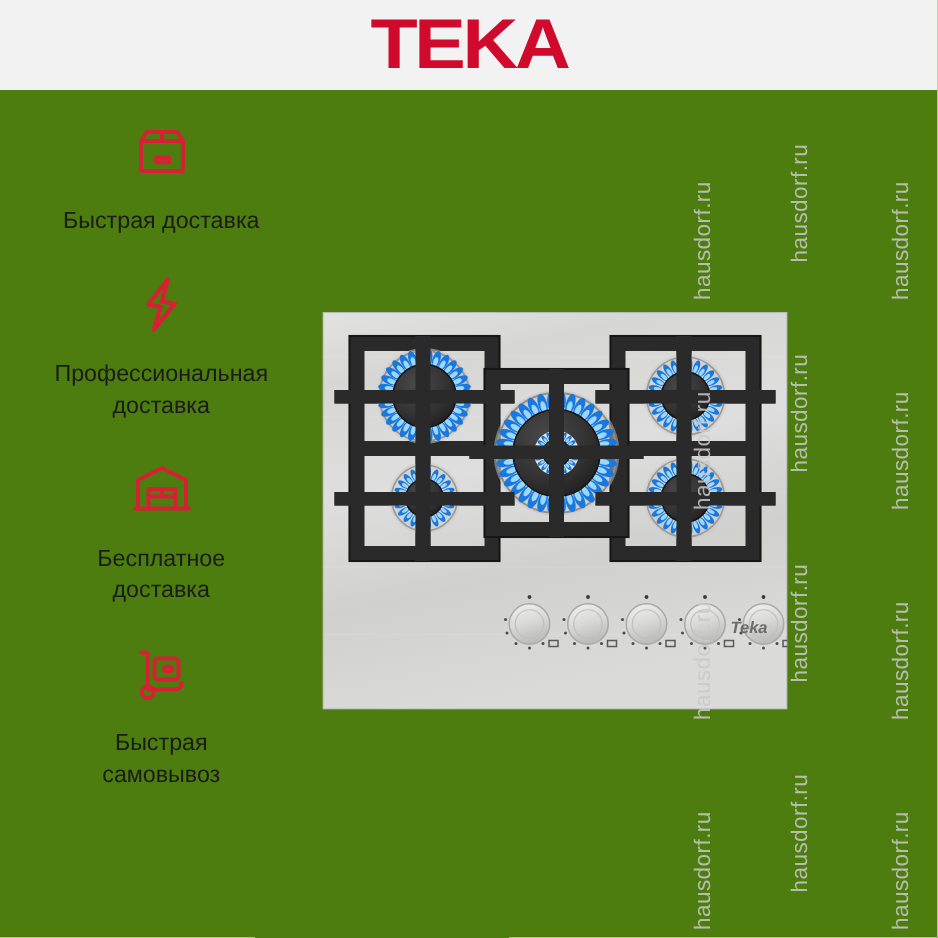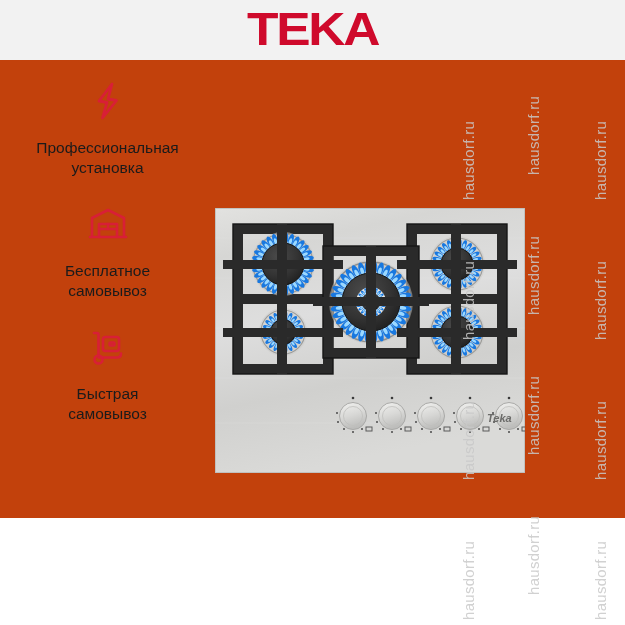--- a/index.html
+++ b/index.html
@@ -5,22 +5,22 @@
 <style>
   * { box-sizing: border-box; margin: 0; padding: 0; }
   html, body {
     width: 625px; height: 625px;
     font-family: "Liberation Sans", "DejaVu Sans", sans-serif;
     background: #ffffff;
     overflow: hidden;
   }
   #page {
     position: relative;
-    width: 625px; height: 518px;
-    background: #c2410c;
+    width: 625px; height: 625px;
+    background: #4d7c0f;
   }
 
   
   #header {
     position: absolute; left: 0; top: 0;
     width: 625px; height: 60px;
     background: #f2f2f2;
     display: flex; align-items: center; justify-content: center;
   }
   #brand-logo {
@@ -96,43 +96,55 @@
 <body>
 
 <div id="page">
 
   <div id="header">
     <div id="brand-logo">TEKA</div>
   </div>
 
   <div id="features">
 
+    <div class="feature">
+      <div class="feature-icon">
+        <svg width="40" height="40" viewBox="0 0 40 40" fill="none" stroke="#d81f36" stroke-width="2.6" stroke-linecap="round" stroke-linejoin="round">
+          <path d="M6 13 L6 32 Q6 33 7 33 L33 33 Q34 33 34 32 L34 13"></path>
+          <path d="M6 13 L9.5 7.5 Q10 7 11 7 L29 7 Q30 7 30.5 7.5 L34 13 Z"></path>
+          <line x1="20" y1="7" x2="20" y2="13"></line>
+          <line x1="6" y1="13" x2="34" y2="13"></line>
+          <rect x="16" y="24" width="9" height="3.2" rx="1"></rect>
+        </svg>
+      </div>
+      <div class="feature-label">Быстрая доставка</div>
+    </div>
 
     <div class="feature">
       <div class="feature-icon">
         <svg width="34" height="42" viewBox="0 0 34 42" fill="none" stroke="#d81f36" stroke-width="2.8" stroke-linejoin="round" stroke-linecap="round">
           <path d="M21 4 L8 21 L16 22.5 L11.5 38 L25.5 20.5 L17 19 Z"></path>
         </svg>
       </div>
       <div class="feature-label">Профессиональная
-установка</div>
+доставка</div>
     </div>
 
     <div class="feature">
       <div class="feature-icon">
         <svg width="42" height="40" viewBox="0 0 42 40" fill="none" stroke="#d81f36" stroke-width="2.6" stroke-linejoin="round" stroke-linecap="round">
           <path d="M5 33 L5 14 L21 6 L37 14 L37 33"></path>
           <path d="M12 33 L12 20 L30 20 L30 33"></path>
           <line x1="12" y1="25" x2="30" y2="25"></line>
           <line x1="21" y1="20" x2="21" y2="25"></line>
           <line x1="3" y1="33" x2="39" y2="33"></line>
         </svg>
       </div>
       <div class="feature-label">Бесплатное
-самовывоз</div>
+доставка</div>
     </div>
 
     <div class="feature">
       <div class="feature-icon">
         <svg width="42" height="40" viewBox="0 0 42 40" fill="none" stroke="#d81f36" stroke-width="2.6" stroke-linejoin="round" stroke-linecap="round">
           <path d="M7 6 L10 6 Q11.5 6 11.5 7.5 L11.5 28"></path>
           <path d="M11.5 30.5 L30 30.5 Q34 30.5 34 26.5"></path>
           <rect x="16" y="10" width="16" height="14" rx="2.4"></rect>
           <rect x="22.5" y="15.5" width="5" height="3" rx="1"></rect>
           <circle cx="11.5" cy="32.5" r="4"></circle>

